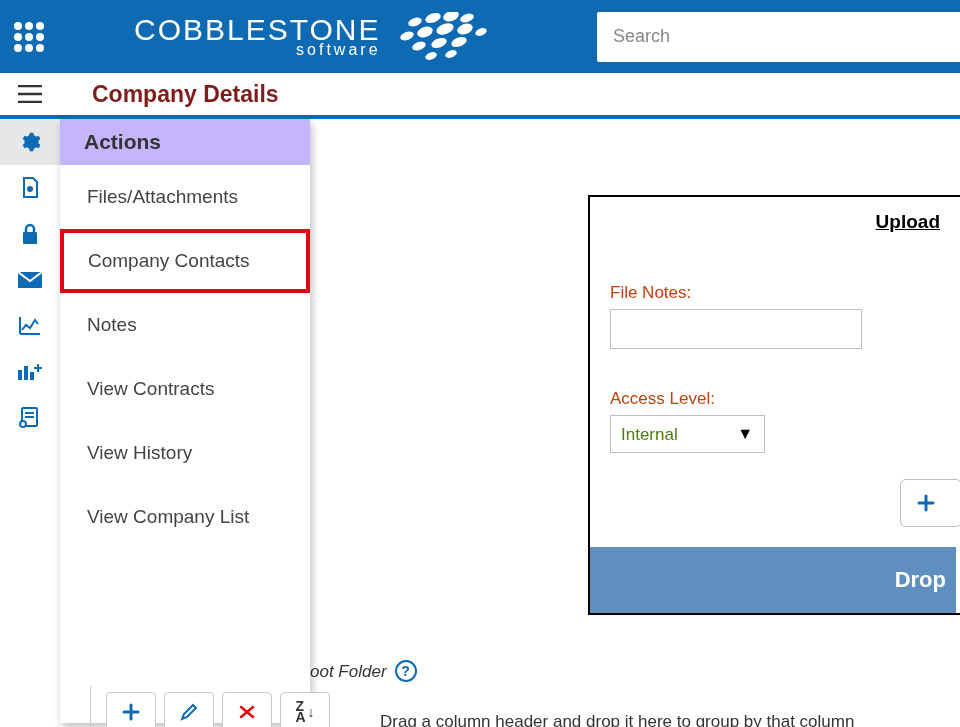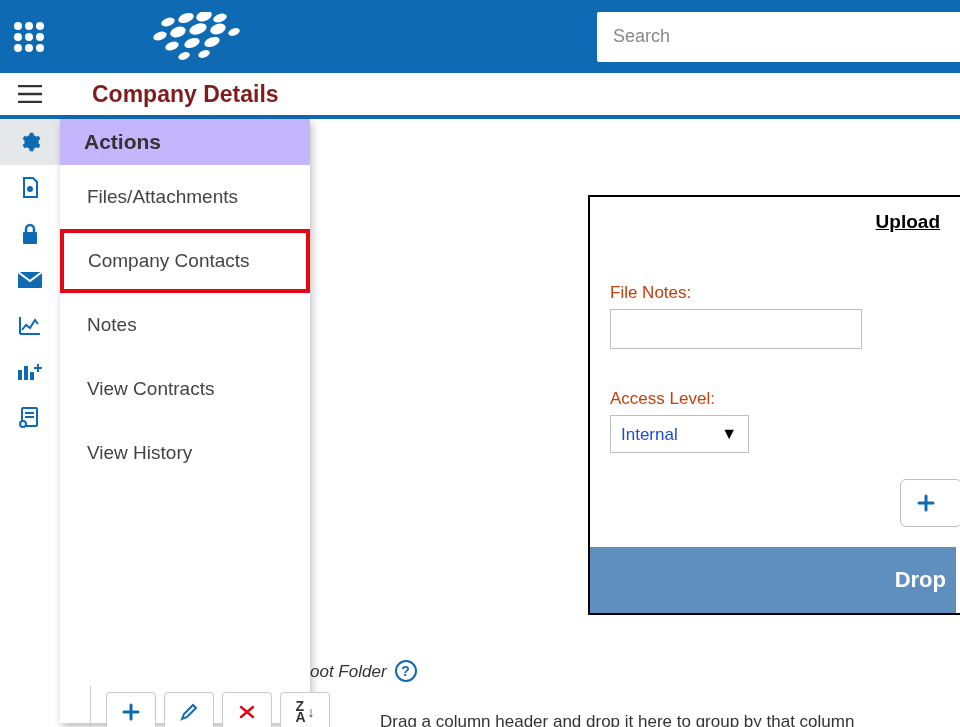--- a/index.html
+++ b/index.html
@@ -37,21 +37,21 @@
 .flyout .item { height:64px; display:flex; align-items:center; padding-left:24px; font-size:19px; color:#444; cursor:pointer; border:3px solid transparent; }
 .flyout .item.highlight { border:4px solid #e30613; }
 
 
 .content { flex:1; position:relative; padding:16px; }
 .upload-card { position:absolute; top:76px; left:278px; right:-2px; border:2px solid #000; background:#fff; height:420px; padding:20px 20px 0 20px; }
 .upload-title { text-align:right; font-weight:700; font-size:19px; text-decoration:underline; margin-top:-6px; margin-bottom:50px;}
 .flabel { font-size:17px; color:#c2410c; margin-bottom:6px;}
 .tinput { width:252px; height:40px; border:1px solid #bfbfbf; background:#fff; }
 .sel-wrap { position:relative; display:inline-block;}
-.sel { width:139px; height:38px; border:1px solid #bfbfbf; background:#fff; padding:0 10px; font-size:17px; color:#1d4ed8; appearance:none; }
+.sel { width:155px; height:38px; border:1px solid #bfbfbf; background:#fff; padding:0 10px; font-size:17px; color:#4d7c0f; appearance:none; }
 .caret { position:absolute; right:12px; top:50%; transform:translateY(-50%); pointer-events:none;}
 .addweb-row { position:absolute; bottom:86px; right:-2px;}
 .addweb { background:#fff; border:1px solid #bfbfbf; border-radius:6px; height:48px; padding:0 16px; display:flex; align-items:center; font-size:18px; color:#222; cursor:pointer; }
 .addweb .plus { color:#0f6ab4; margin-right:10px; font-size:18px;}
 .dropzone { position:absolute; bottom:0; left:0; right:4px; height:66px; background:#5e8fbf; color:#fff; font-size:22px; font-weight:600; display:flex; align-items:center; justify-content:flex-end; padding-right:10px;}
 
 
 .bottom-peek { position:absolute; left:310px; top:660px; font-size:17px; font-style:italic; color:#333; display:flex; align-items:flex-end;}
 .help-circ { width:22px; height:22px; border:2px solid #0f6ab4; border-radius:50%; color:#0f6ab4; display:inline-flex; align-items:center; justify-content:center; font-style:normal; font-weight:600; font-size:14px; margin-left:8px;}
 .btnrow { position:absolute; left:106px; top:692px; display:flex; gap:8px;}
@@ -74,20 +74,24 @@
       <span></span>
       <span></span>
       <span></span>
       <span></span>
       <span></span>
       <span></span>
       <span></span>
       <span></span>
   </div>
   <div class="logo">
+    <div class="txt">
+      <div class="l1">COBBLESTONE</div>
+      <span class="l2">software</span>
+    </div>
     <svg class="dots" width="110" height="50" viewBox="0 0 110 50">
       <g fill="#fff">
         <ellipse cx="20" cy="10" rx="7" ry="4" transform="rotate(-20 20 10)"></ellipse>
         <ellipse cx="38" cy="6" rx="8" ry="4.5" transform="rotate(-20 38 6)"></ellipse>
         <ellipse cx="56" cy="4" rx="8" ry="5" transform="rotate(-20 56 4)"></ellipse>
         <ellipse cx="72" cy="6" rx="7" ry="4" transform="rotate(-20 72 6)"></ellipse>
         <ellipse cx="12" cy="24" rx="7" ry="4" transform="rotate(-20 12 24)"></ellipse>
         <ellipse cx="30" cy="20" rx="8" ry="5" transform="rotate(-20 30 20)"></ellipse>
         <ellipse cx="50" cy="17" rx="9" ry="5" transform="rotate(-20 50 17)"></ellipse>
         <ellipse cx="70" cy="17" rx="8" ry="5" transform="rotate(-20 70 17)"></ellipse>
@@ -181,20 +185,23 @@
       </div>
     <div class="item">
         <span>Notes</span>
       </div>
     <div class="item">
         <span>View Contracts</span>
       </div>
     <div class="item">
         <span>View History</span>
       </div>
+    <div class="item">
+        <span>View Company List</span>
+      </div>
   </div>
 
   <div class="content">
     <div class="upload-card">
       <div class="upload-title">Upload</div>
       <div class="flabel">File Notes:</div>
       <input class="tinput" type="text" value="" style="">
       <div style="height:40px"></div>
       <div class="flabel">Access Level:</div>
       <div class="sel-wrap">

